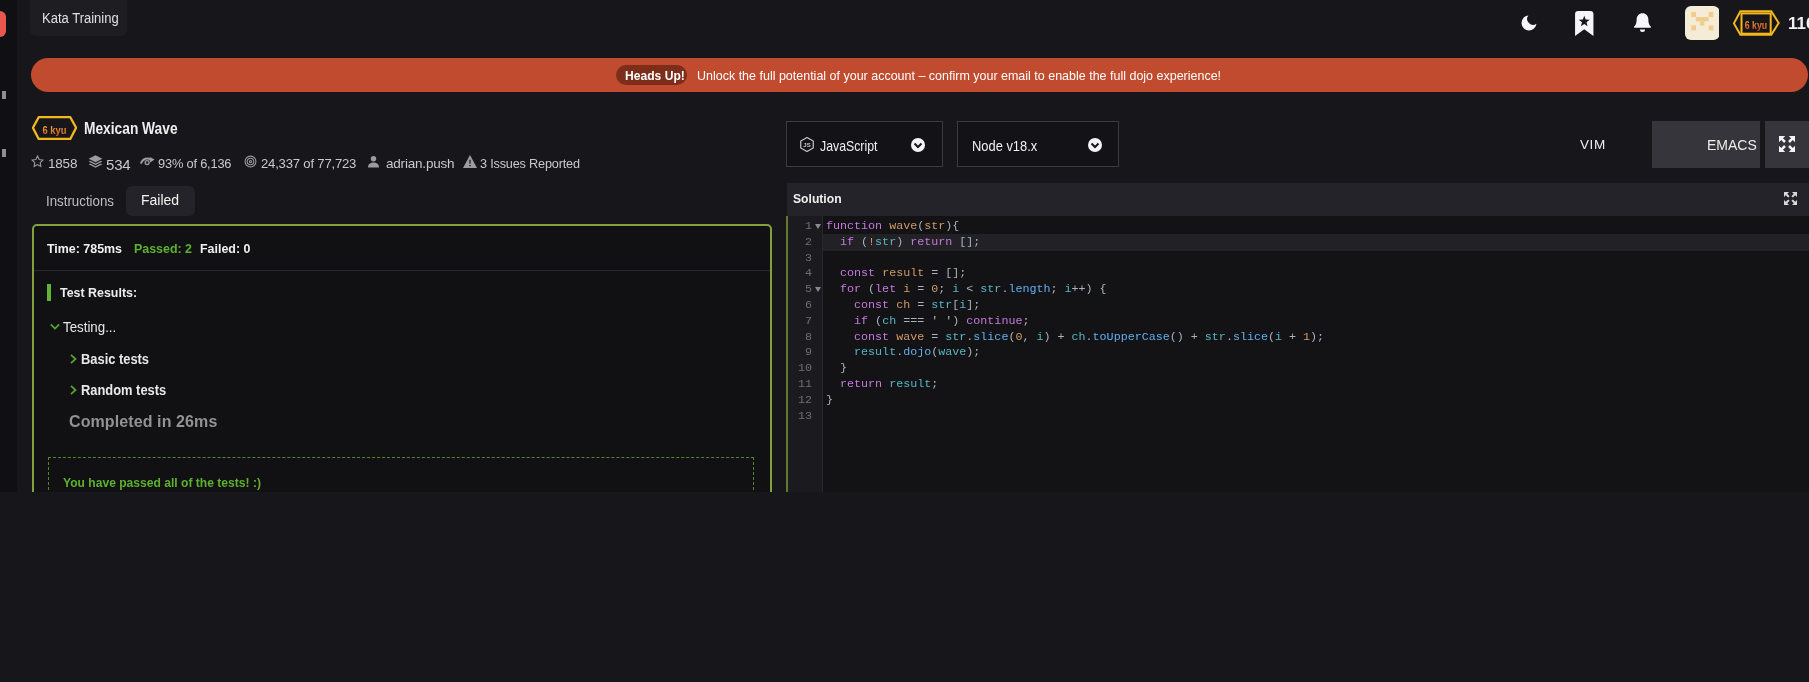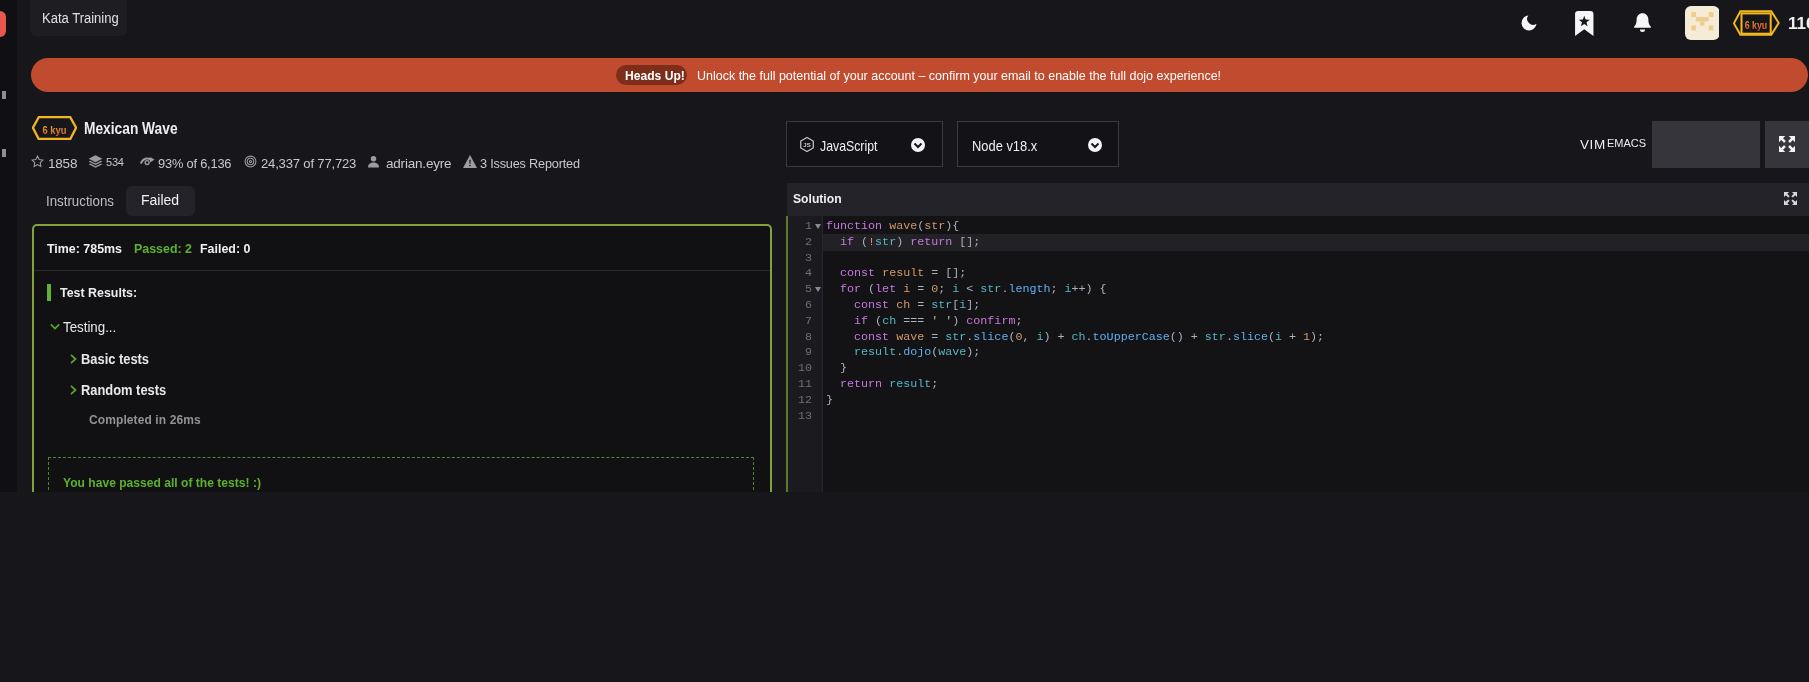--- a/index.html
+++ b/index.html
@@ -83,40 +83,40 @@
 
 <svg class="abs" style="left:31px;top:155px;" width="13" height="13" viewBox="0 0 24 24" fill="none" stroke="#9c9ca0" stroke-width="2">
       <path d="M12 2l3.09 6.26L22 9.27l-5 4.87 1.18 6.88L12 17.77l-6.18 3.25L7 14.14 2 9.27l6.91-1.01z"></path>
     </svg>
 <div class="abs" style="left:48px;top:156px;color:#c9c9cb;font-size:13.5px;letter-spacing:-0.2px;">1858</div>
 <svg class="abs" style="left:88px;top:154px;" width="15" height="15" viewBox="0 0 24 24" fill="#9c9ca0">
       <path d="M12 2L1 7.5 12 13l11-5.5L12 2z"></path>
       <path d="M1 12l11 5.5L23 12l-2.5-1.2L12 15 3.5 10.8 1 12z"></path>
       <path d="M1 16.5L12 22l11-5.5-2.5-1.2L12 19.5l-8.5-4.2L1 16.5z"></path>
     </svg>
-<div class="abs" style="left:106px;top:156px;color:#c9c9cb;font-size:11px;letter-spacing:-0.2px;">534</div>
+<div class="abs" style="left:106px;top:156px;color:#c9c9cb;font-size:15px;letter-spacing:-0.2px;">534</div>
 <svg class="abs" style="left:140px;top:155px;" width="15" height="12" viewBox="0 0 20 15">
       <g stroke="#9c9ca0" fill="none">
         <path d="M1,11 C4,3.5 10,3 14.5,6" stroke-width="2.6"></path>
         <circle cx="9.5" cy="9.5" r="2.6" stroke-width="1.8"></circle>
       </g>
       <path d="M13,2 L19.5,5.5 L13.5,9.5 Z" fill="#9c9ca0"></path>
     </svg>
 <div class="abs" style="left:158px;top:156px;color:#c9c9cb;font-size:13.5px;letter-spacing:-0.2px;transform:scaleX(0.95);transform-origin:0 0;">93% of 6,136</div>
 <svg class="abs" style="left:244px;top:155px;" width="13" height="13" viewBox="0 0 24 24" fill="none" stroke="#9c9ca0" stroke-width="2">
       <circle cx="12" cy="12" r="10"></circle>
       <circle cx="12" cy="12" r="6"></circle>
       <circle cx="12" cy="12" r="2"></circle>
     </svg>
 <div class="abs" style="left:261px;top:156px;color:#c9c9cb;font-size:13.5px;letter-spacing:-0.2px;transform:scaleX(0.97);transform-origin:0 0;">24,337 of 77,723</div>
 <svg class="abs" style="left:367px;top:155px;" width="13" height="13" viewBox="0 0 24 24" fill="#9c9ca0">
       <circle cx="12" cy="7" r="5"></circle>
       <path d="M2 22c0-5 4.5-8 10-8s10 3 10 8v1H2z"></path>
     </svg>
-<div class="abs" style="left:386px;top:156px;color:#c9c9cb;font-size:13.5px;letter-spacing:-0.2px;">adrian.eyre</div>
+<div class="abs" style="left:386px;top:156px;color:#c9c9cb;font-size:13.5px;letter-spacing:-0.2px;">adrian.push</div>
 <svg class="abs" style="left:463px;top:155px;" width="14" height="13" viewBox="0 0 24 22" fill="#9c9ca0">
       <path d="M12 0L24 22H0L12 0zm-1.2 8h2.4l-.3 7h-1.8l-.3-7zm1.2 8.6c.8 0 1.4.6 1.4 1.4s-.6 1.4-1.4 1.4-1.4-.6-1.4-1.4.6-1.4 1.4-1.4z" fill-rule="evenodd"></path>
     </svg>
 <div class="abs" style="left:480px;top:156px;color:#c9c9cb;font-size:13.5px;letter-spacing:-0.2px;transform:scaleX(0.94);transform-origin:0 0;">3 Issues Reported</div>
 
 <div class="abs" style="left:46px;top:193px;color:#bebec0;font-size:14px;transform:scaleX(0.95);transform-origin:0 0;">Instructions</div>
 <div class="abs" style="left:126px;top:186px;width:69px;height:30px;background:#232329;border-radius:6px;"></div>
 <div class="abs" style="left:141px;top:192px;color:#f2f2f3;font-size:14px;">Failed</div>
 
 <div class="abs" style="left:32px;top:223.5px;width:740px;height:462px;background:#111113;border:2.5px solid #84a23c;border-radius:5px 5px 0 0;"></div>
@@ -131,21 +131,21 @@
     </svg>
 <div class="abs" style="left:63px;top:319px;color:#e8e8e9;font-size:14px;transform:scaleX(0.95);transform-origin:0 0;">Testing...</div>
 <svg class="abs" style="left:70px;top:354px;" width="6.5" height="10" viewBox="0 0 7 11" fill="none" stroke="#5aa42e" stroke-width="1.9">
       <path d="M1 1l5 4.5L1 10"></path>
     </svg>
 <div class="abs" style="left:81px;top:351px;color:#e8e8e9;font-size:14px;font-weight:bold;transform:scaleX(0.92);transform-origin:0 0;">Basic tests</div>
 <svg class="abs" style="left:70px;top:385px;" width="6.5" height="10" viewBox="0 0 7 11" fill="none" stroke="#5aa42e" stroke-width="1.9">
       <path d="M1 1l5 4.5L1 10"></path>
     </svg>
 <div class="abs" style="left:81px;top:382px;color:#e8e8e9;font-size:14px;font-weight:bold;transform:scaleX(0.92);transform-origin:0 0;">Random tests</div>
-<div class="abs" style="left:69px;top:413px;color:#929294;font-size:12px;font-weight:bold;letter-spacing:0.1px;margin-left:20px;">Completed in 26ms</div>
+<div class="abs" style="left:69px;top:413px;color:#929294;font-size:16px;font-weight:bold;letter-spacing:0.1px;">Completed in 26ms</div>
 <div class="abs" style="left:48px;top:457px;width:706px;height:48px;border:1px dashed #56842a;"></div>
 <div class="abs" style="left:63px;top:475px;color:#5cb12f;font-size:13px;font-weight:bold;transform:scaleX(0.93);transform-origin:0 0;">You have passed all of the tests! :)</div>
 
 <div class="abs" style="left:786px;top:121px;width:157px;height:46px;background:#131317;border:1px solid #3a3a42;"></div>
 <svg class="abs" style="left:800px;top:137px;" width="14" height="15" viewBox="0 0 28 30">
       <polygon points="14,1 26.5,8 26.5,22 14,29 1.5,22 1.5,8" fill="none" stroke="#c9c9cb" stroke-width="2.4"></polygon>
       <text x="14" y="20" font-family="Liberation Sans, sans-serif" font-size="12" font-weight="bold" fill="#c9c9cb" text-anchor="middle">JS</text>
     </svg>
 <div class="abs" style="left:820px;top:137px;color:#f0f0f2;font-size:15px;transform:scaleX(0.82);transform-origin:0 0;">JavaScript</div>
 <svg class="abs" style="left:911px;top:138px;" width="14" height="14" viewBox="0 0 14 14">
@@ -154,21 +154,21 @@
     </svg>
 <div class="abs" style="left:957px;top:121px;width:162px;height:46px;background:#131317;border:1px solid #3a3a42;"></div>
 <div class="abs" style="left:972px;top:137px;color:#f0f0f2;font-size:15px;transform:scaleX(0.86);transform-origin:0 0;">Node v18.x</div>
 <svg class="abs" style="left:1088px;top:138px;" width="14" height="14" viewBox="0 0 14 14">
       <circle cx="7" cy="7" r="7" fill="#f4f4f6"></circle>
       <path d="M3.5 5.5l3.5 3.5 3.5-3.5" fill="none" stroke="#17171b" stroke-width="2"></path>
     </svg>
 
 <div class="abs" style="left:1652px;top:121px;width:108px;height:47px;background:#35353b;"></div>
 <div class="abs" style="left:1580px;top:137px;color:#ececee;font-size:13.5px;letter-spacing:0.6px;">VIM</div>
-<div class="abs" style="left:1607px;top:137px;color:#ececee;font-size:11px;">EMACS</div>
+<div class="abs" style="left:1707px;top:137px;color:#ececee;font-size:14px;">EMACS</div>
 <div class="abs" style="left:1765px;top:121px;width:44px;height:47px;background:#35353b;"></div>
 <svg class="abs" style="left:1779px;top:136px;" width="16" height="16" viewBox="0 0 16 16" fill="#f4f4f6">
       <path d="M0,0 h6.2 L4,2.2 6.9,5.1 5.1,6.9 2.2,4 0,6.2 Z M16,0 v6.2 L13.8,4 10.9,6.9 9.1,5.1 12,2.2 9.8,0 Z M16,16 h-6.2 L12,13.8 9.1,10.9 10.9,9.1 13.8,12 16,9.8 Z M0,16 v-6.2 L2.2,12 5.1,9.1 6.9,10.9 4,13.8 6.2,16 Z"></path>
     </svg>
 
 <div class="abs" style="left:787px;top:183px;width:1022px;height:33px;background:#232329;"></div>
 <div class="abs" style="left:793px;top:191px;color:#f0f0f1;font-size:13.5px;font-weight:bold;transform:scaleX(0.9);transform-origin:0 0;">Solution</div>
 <svg class="abs" style="left:1784px;top:192px;" width="13" height="13" viewBox="0 0 16 16" fill="#d8d8da">
       <path d="M0,0 h6.2 L4,2.2 6.9,5.1 5.1,6.9 2.2,4 0,6.2 Z M16,0 v6.2 L13.8,4 10.9,6.9 9.1,5.1 12,2.2 9.8,0 Z M16,16 h-6.2 L12,13.8 9.1,10.9 10.9,9.1 13.8,12 16,9.8 Z M0,16 v-6.2 L2.2,12 5.1,9.1 6.9,10.9 4,13.8 6.2,16 Z"></path>
     </svg>
@@ -180,21 +180,21 @@
 <div class="abs" style="left:823px;top:234px;width:986px;height:17px;background:#212126;"></div>
 <div id="gutter" class="abs" style="left:788px;top:219px;width:24px;text-align:right;font-family:'Liberation Mono',monospace;font-size:11.7px;line-height:15.8px;color:#6d6d75;">1<br>2<br>3<br>4<br>5<br>6<br>7<br>8<br>9<br>10<br>11<br>12<br>13</div>
 <div class="abs" style="left:815px;top:224px;width:0;height:0;border-left:3.5px solid transparent;border-right:3.5px solid transparent;border-top:5px solid #8a8a92;"></div>
 <div class="abs" style="left:815px;top:287px;width:0;height:0;border-left:3.5px solid transparent;border-right:3.5px solid transparent;border-top:5px solid #8a8a92;"></div>
 <pre id="code" class="abs" style="left:826px;top:219px;font-family:'Liberation Mono',monospace;font-size:11.7px;line-height:15.8px;color:#abb2bf;"><span class="k">function</span> <span class="d">wave</span><span class="o">(</span><span class="d">str</span><span class="o">){</span>
   <span class="k">if</span> <span class="o">(</span><span class="d">!</span><span class="v">str</span><span class="o">)</span> <span class="k">return</span> <span class="o">[];</span>
 
   <span class="k">const</span> <span class="d">result</span> <span class="o">=</span> <span class="o">[];</span>
   <span class="k">for</span> <span class="o">(</span><span class="k">let</span> <span class="d">i</span> <span class="o">=</span> <span class="n">0</span><span class="o">;</span> <span class="v">i</span> <span class="o">&lt;</span> <span class="v">str</span><span class="o">.</span><span class="p">length</span><span class="o">;</span> <span class="v">i</span><span class="o">++)</span> <span class="o">{</span>
     <span class="k">const</span> <span class="d">ch</span> <span class="o">=</span> <span class="v">str</span><span class="o">[</span><span class="v">i</span><span class="o">];</span>
-    <span class="k">if</span> <span class="o">(</span><span class="v">ch</span> <span class="o">===</span> <span class="s">' '</span><span class="o">)</span> <span class="k">confirm</span><span class="o">;</span>
+    <span class="k">if</span> <span class="o">(</span><span class="v">ch</span> <span class="o">===</span> <span class="s">' '</span><span class="o">)</span> <span class="k">continue</span><span class="o">;</span>
     <span class="k">const</span> <span class="d">wave</span> <span class="o">=</span> <span class="v">str</span><span class="o">.</span><span class="p">slice</span><span class="o">(</span><span class="n">0</span><span class="o">,</span> <span class="v">i</span><span class="o">)</span> <span class="o">+</span> <span class="v">ch</span><span class="o">.</span><span class="p">toUpperCase</span><span class="o">()</span> <span class="o">+</span> <span class="v">str</span><span class="o">.</span><span class="p">slice</span><span class="o">(</span><span class="v">i</span> <span class="o">+</span> <span class="n">1</span><span class="o">);</span>
     <span class="v">result</span><span class="o">.</span><span class="p">dojo</span><span class="o">(</span><span class="v">wave</span><span class="o">);</span>
   <span class="o">}</span>
   <span class="k">return</span> <span class="v">result</span><span class="o">;</span>
 <span class="o">}</span></pre>
 
 <div class="abs" style="left:786px;top:674.5px;width:1023px;height:7.5px;background:#505054;"></div>
 <div class="abs" style="left:796px;top:680.5px;width:10px;height:10px;border-radius:50%;background:#8bc034;"></div>
 
 </div>

